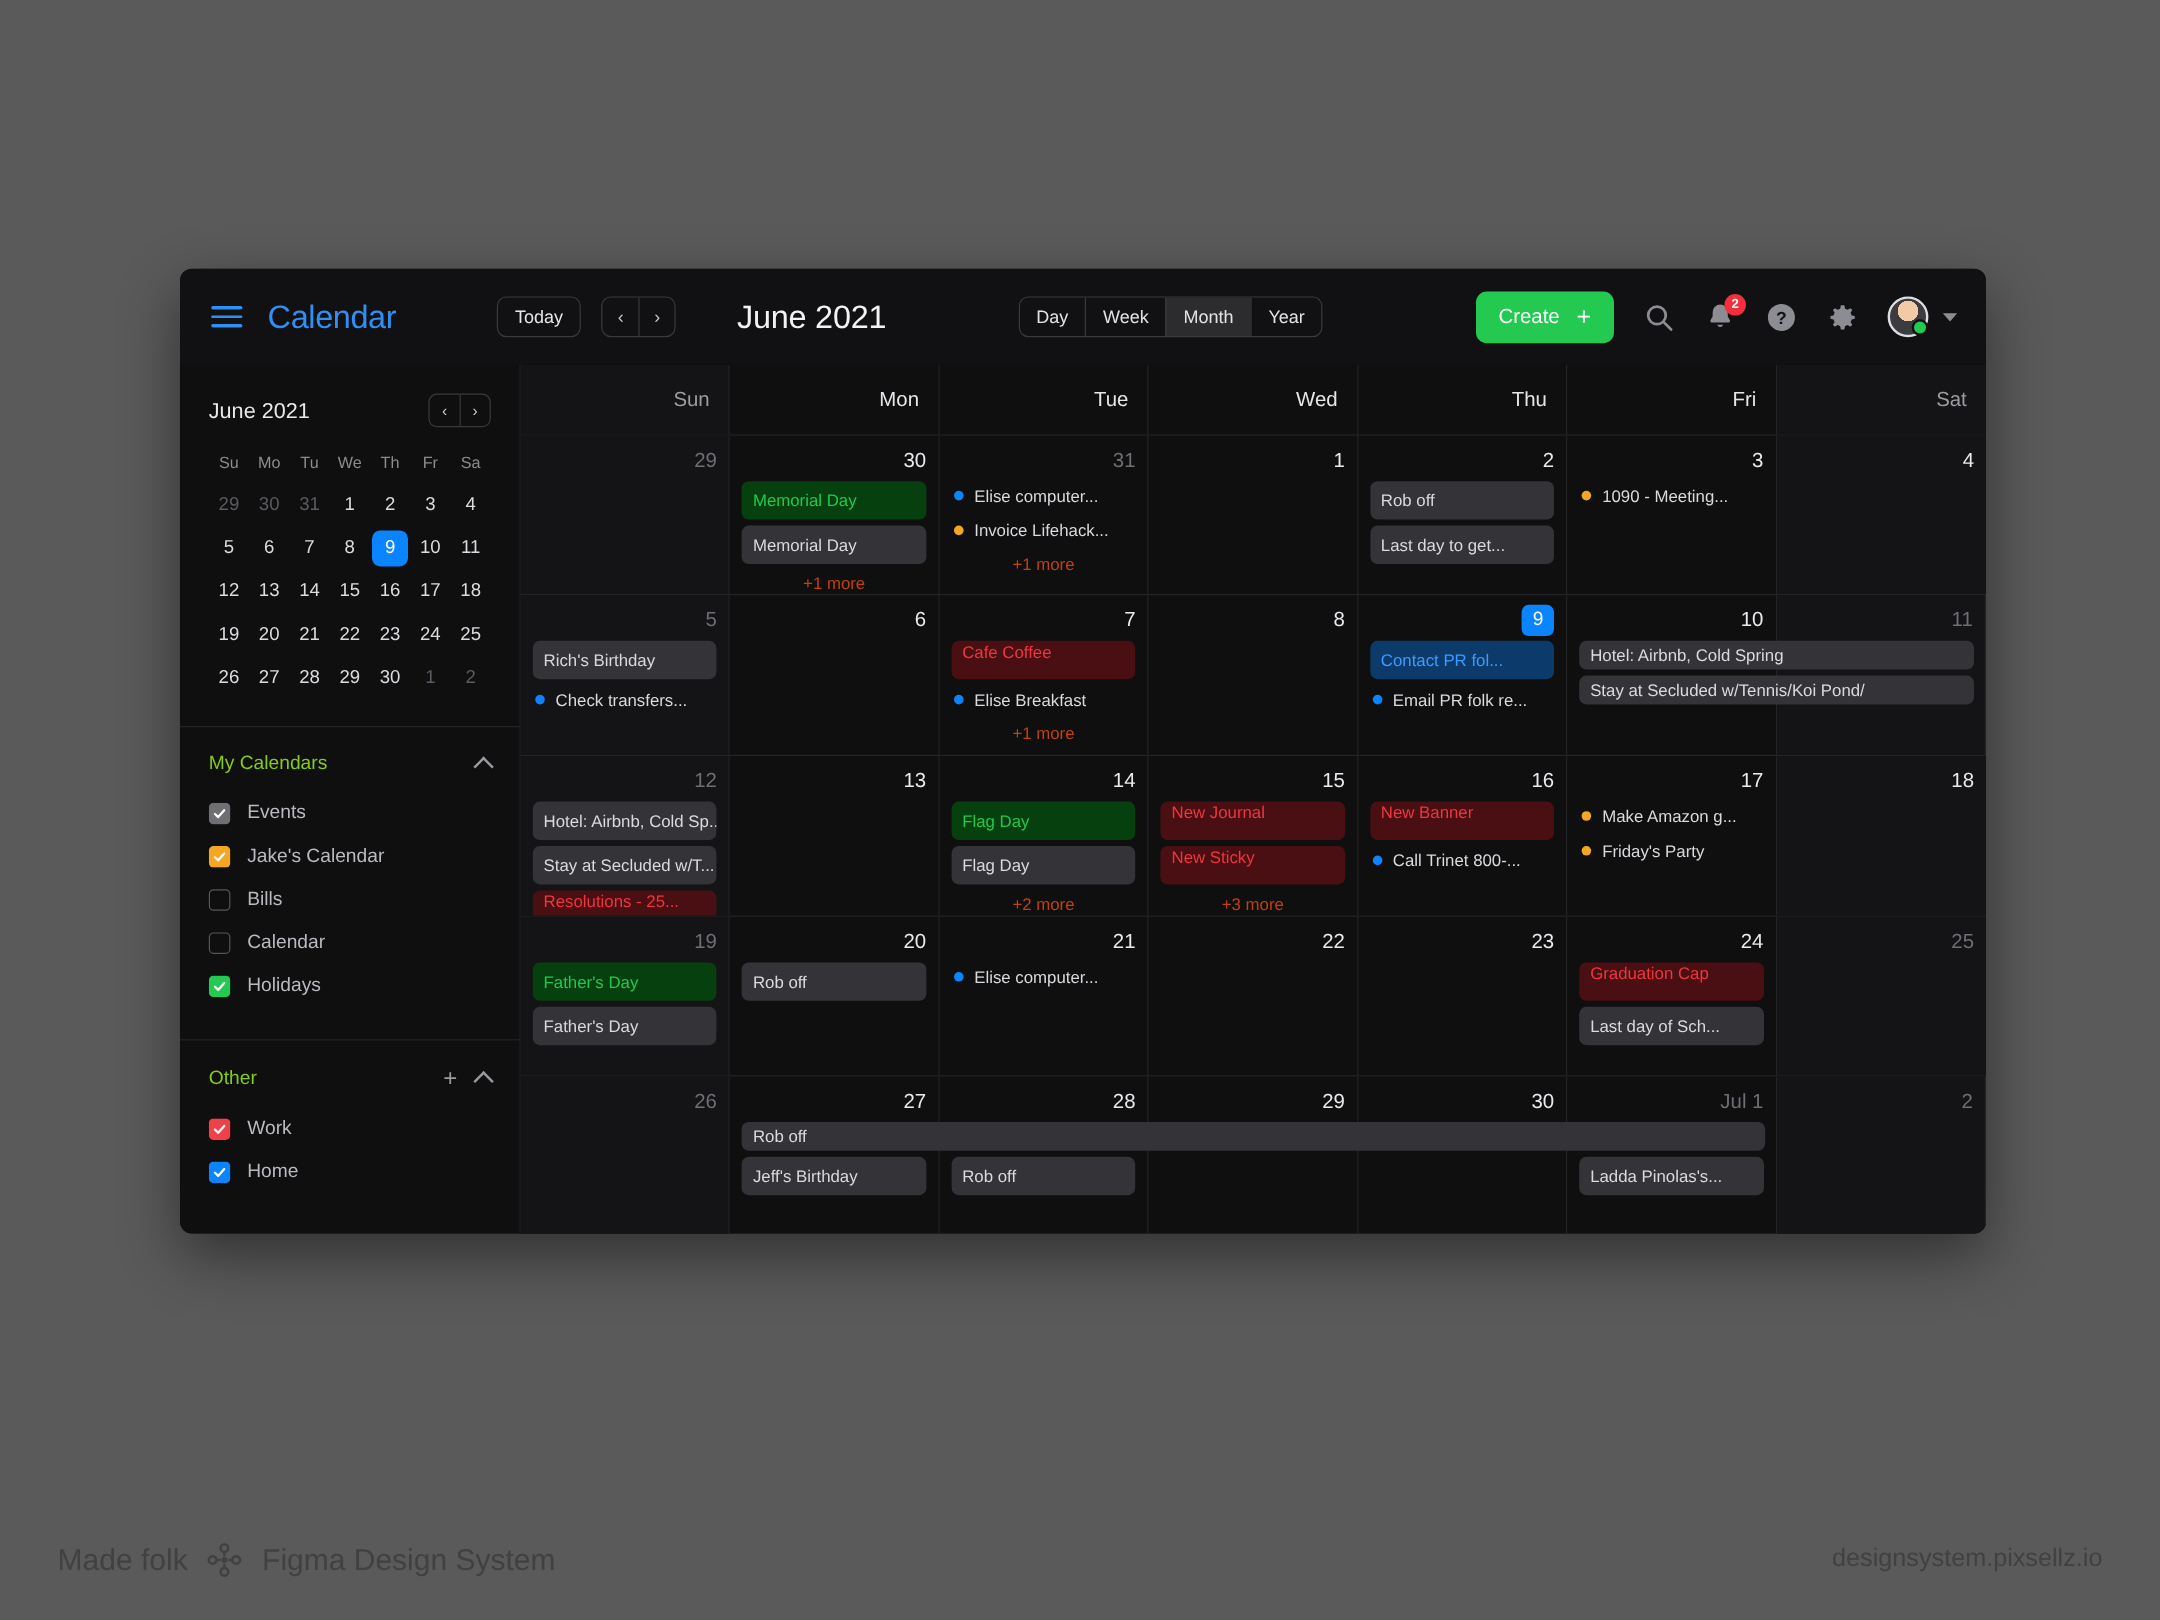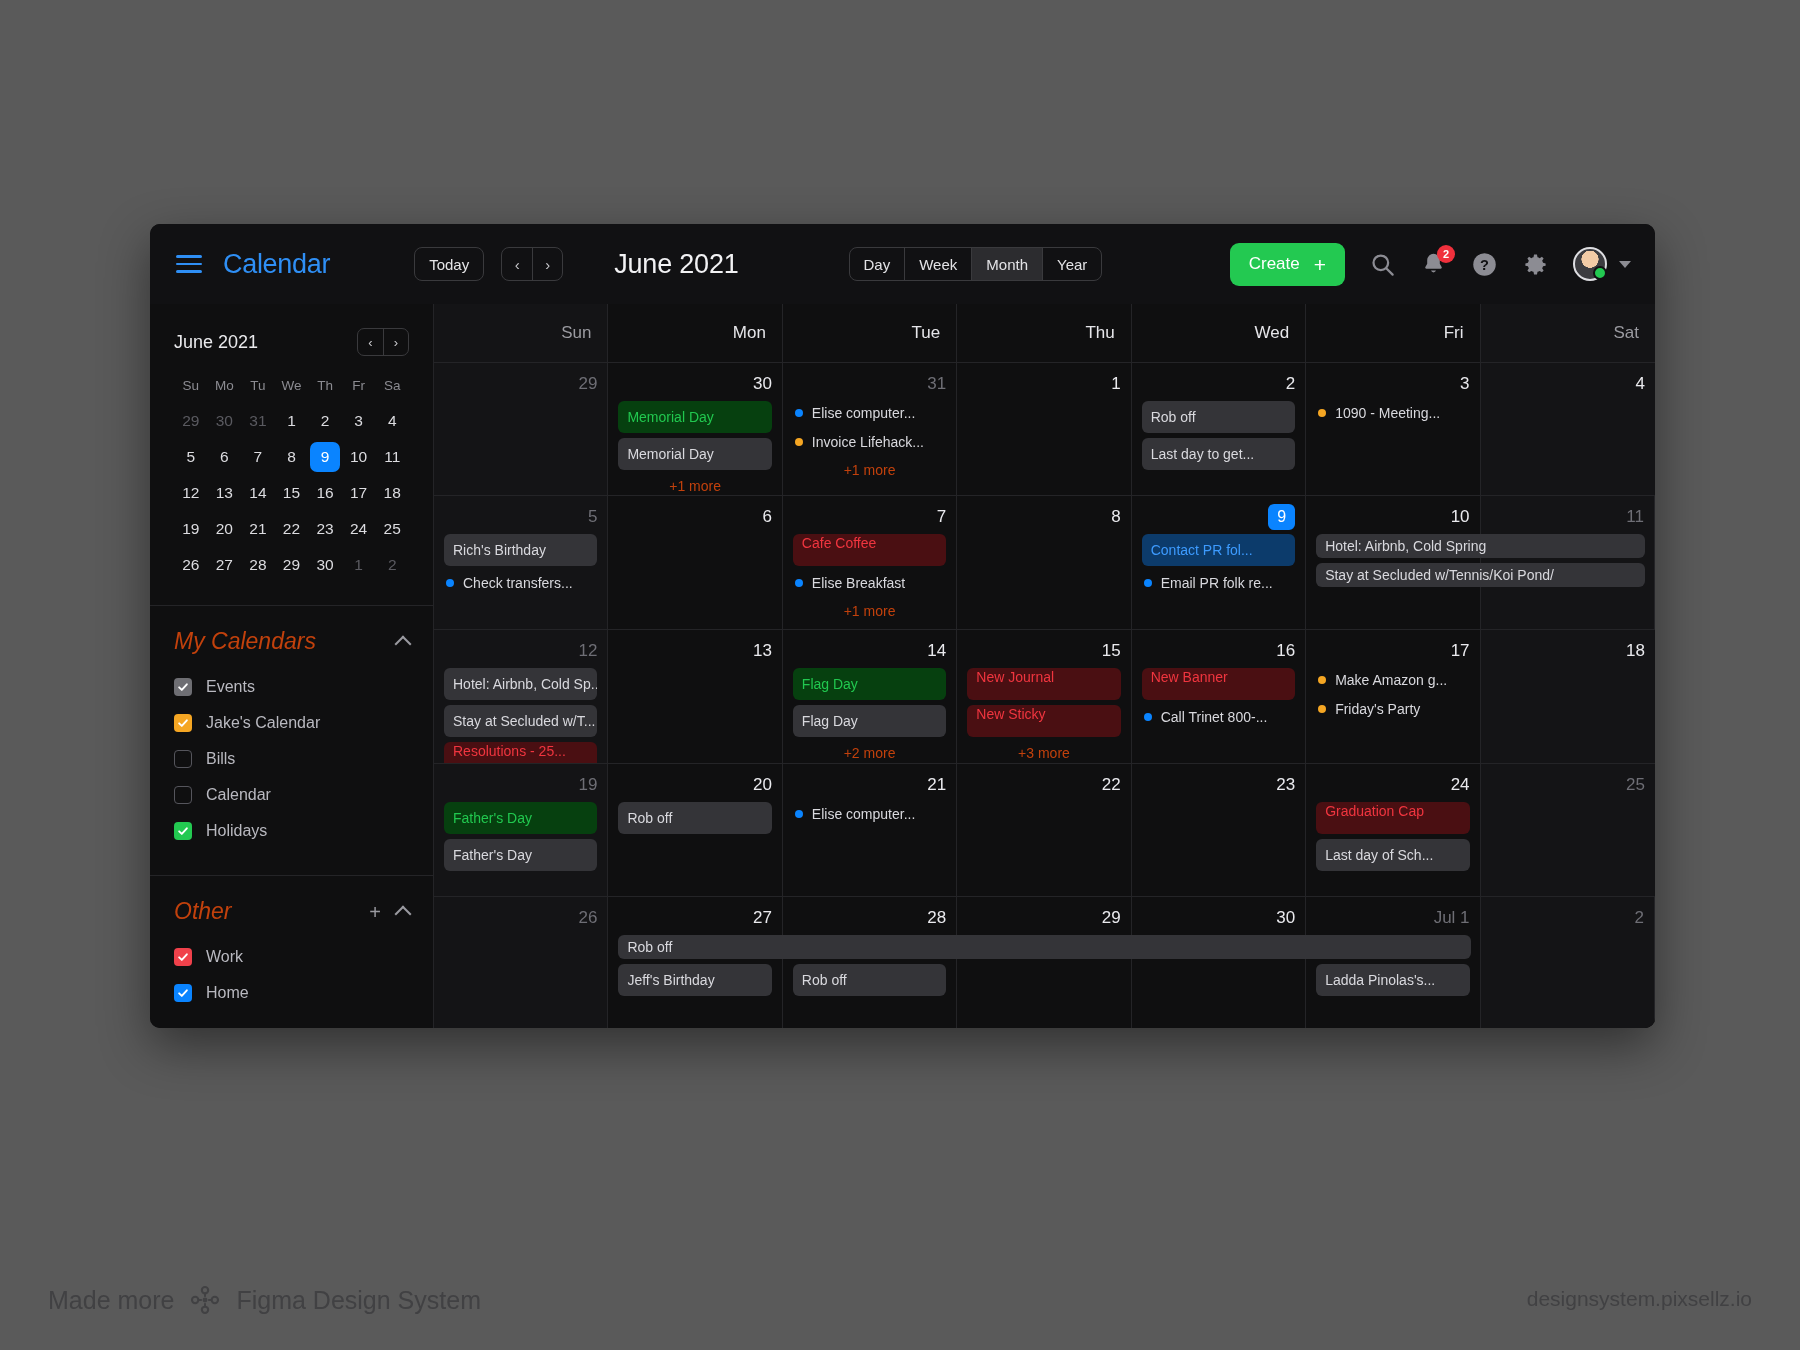--- a/index.html
+++ b/index.html
@@ -120,21 +120,21 @@
   .mc-cell.muted { color: #5a5a60; }
   .mc-cell.today { }
   .mc-cell.today span {
     width: 30px; height: 30px; border-radius: 7px; background: #0a84ff; color: #fff;
     display: flex; align-items: center; justify-content: center;
   }
 
   .cal-section { padding: 22px 24px 6px 24px; }
   .cal-section + .cal-section { border-top: 1px solid #242427; margin-top: 20px; }
   .sec-head { display: flex; align-items: center; margin-bottom: 14px; }
-  .sec-title { color: #c2410c; font-size: 23px; font-style: italic; }
+  .sec-title { color: #84cc16; font-size: 16px; }
   .sec-actions { margin-left: auto; display: flex; align-items: center; gap: 16px; color: #9a9aa0; }
   .sec-actions .act { cursor: pointer; display: flex; align-items: center; }
   .chev-up { width: 12px; height: 12px; border-left: 2px solid #9a9aa0; border-top: 2px solid #9a9aa0; transform: rotate(45deg); margin-top: 4px; }
   .plus-sm { font-size: 20px; line-height: 1; color: #9a9aa0; }
 
   .cal-item { display: flex; align-items: center; gap: 14px; height: 36px; cursor: pointer; }
   .cbox {
     width: 18px; height: 18px; border-radius: 4px; flex: 0 0 18px;
     display: flex; align-items: center; justify-content: center;
     border: 1.5px solid #55555c; background: transparent;
@@ -502,22 +502,22 @@
               </div>
             </div>
           </div>
       </div>
 
       <div class="grid-wrap">
         <div class="dow-header" id="grid-dow">
             <div class="d weekend">Sun</div>
             <div class="d">Mon</div>
             <div class="d">Tue</div>
+            <div class="d">Wed</div>
             <div class="d">Thu</div>
-            <div class="d">Wed</div>
             <div class="d">Fri</div>
             <div class="d weekend">Sat</div>
           </div>
         <div class="weeks" id="grid-weeks">
             <div class="week w0">
               <div class="day weekend">
                 <div class="daynum muted"><span>29</span></div>
               </div>
               <div class="day">
                 <div class="daynum"><span>30</span></div>
@@ -777,21 +777,21 @@
                 <div class="daynum muted"><span>9</span></div>
               </div>
             </div>
           </div>
       </div>
 
     </div>
   </div>
 
   <div class="footer-left">
-    <span>Made more</span>
+    <span>Made folk</span>
     <svg class="figma-mark" viewBox="0 0 32 32">
       <g fill="none" stroke="#414143" stroke-width="2.2">
         <circle cx="16" cy="5.5" r="3.4"></circle>
           <circle cx="16" cy="26.5" r="3.4"></circle>
         <circle cx="5.5" cy="16" r="3.4"></circle>
           <circle cx="26.5" cy="16" r="3.4"></circle>
         <line x1="16" y1="9" x2="16" y2="12.6"></line>
           <line x1="16" y1="19.4" x2="16" y2="23"></line>
         <line x1="9" y1="16" x2="12.6" y2="16"></line>
           <line x1="19.4" y1="16" x2="23" y2="16"></line>

